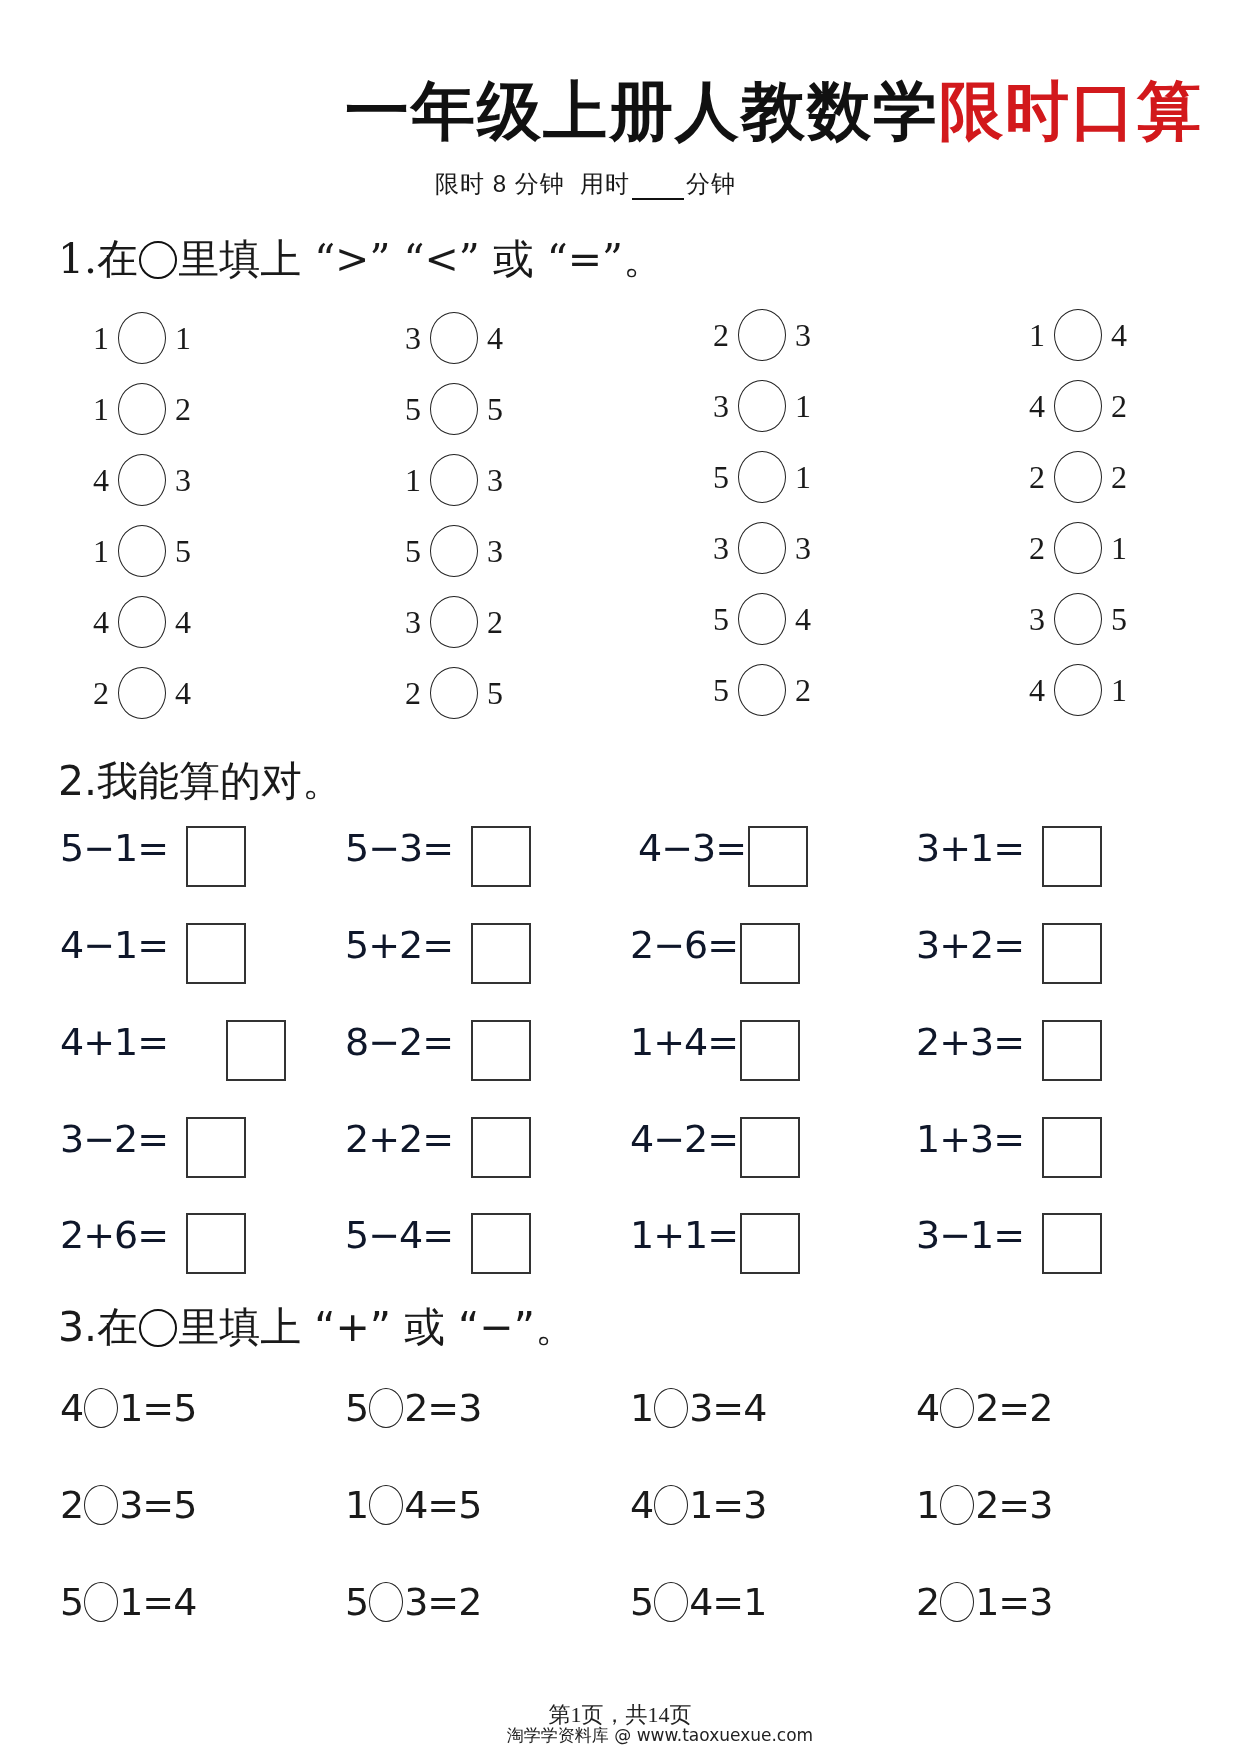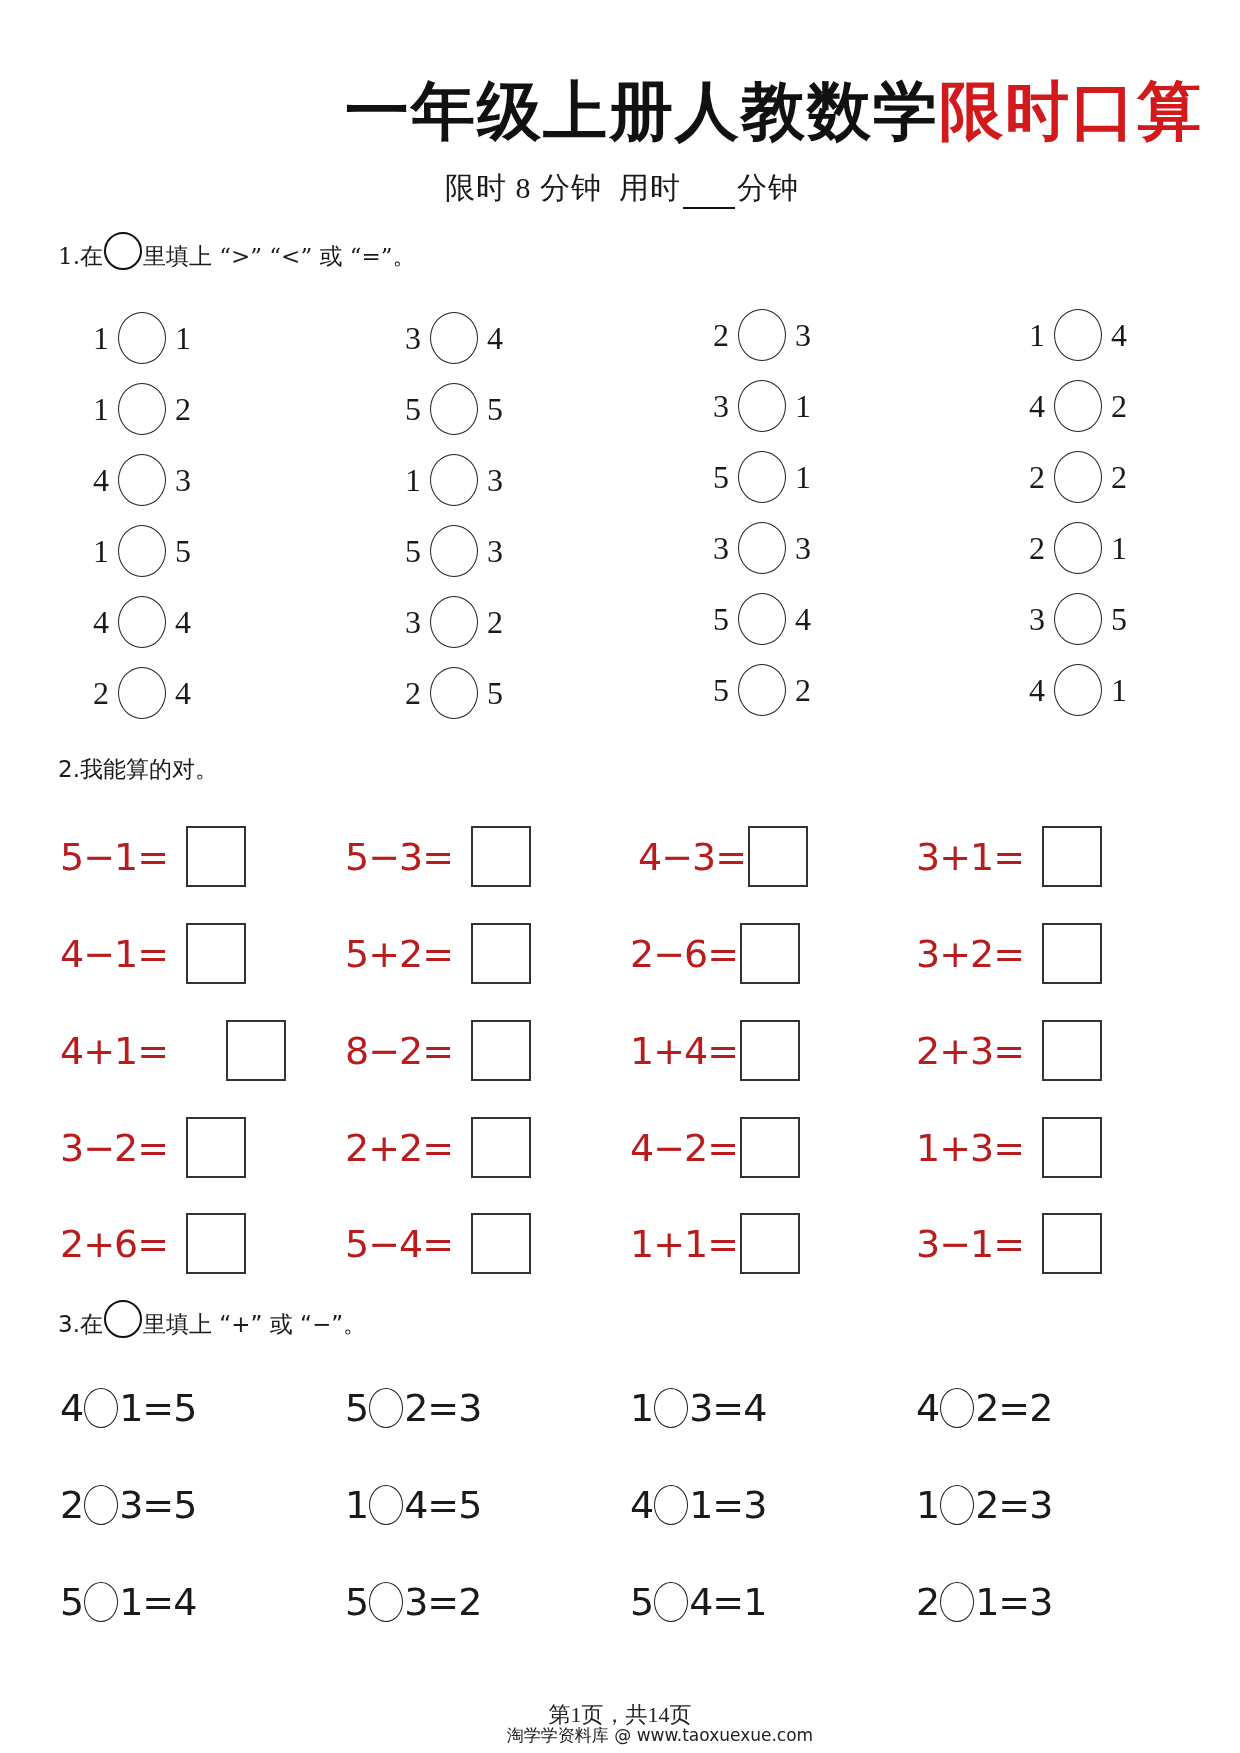--- a/index.html
+++ b/index.html
@@ -10,49 +10,48 @@
     }
     .title {
       position: absolute; left: 345px; top: 68px; width: 830px;
       font-size: 64px; font-weight: bold; letter-spacing: 2px; white-space: nowrap;
       font-family: Liberation Sans, sans-serif;
     }
     .title .black { color: #111111; }
     .title .red { color: #d2191c; }
     .subtitle {
       position: absolute; left: 435px; top: 168px;
-      font-size: 30px; white-space: nowrap; letter-spacing: 1px;
-      font-family: Liberation Serif, serif;
-      margin-left: 10px;
+      font-size: 24px; white-space: nowrap; letter-spacing: 1px;
+      font-family: Liberation Sans, sans-serif;
     }
     .subtitle .blank {
       display: inline-block; width: 52px; border-bottom: 2px solid #111; height: 28px; vertical-align: bottom; margin: 0 2px;
     }
     .section-heading {
-      position: absolute; left: 58px; font-size: 23px; white-space: nowrap;
+      position: absolute; left: 58px; font-size: 41px; white-space: nowrap;
       font-family: "DejaVu Serif", "Liberation Serif", serif;
     }
     .section-heading.sans { font-family: "DejaVu Sans", "Liberation Sans", sans-serif; }
     .inline-circle {
       display: inline-block; width: 34px; height: 34px; border: 2px solid #111; border-radius: 50%;
       vertical-align: -6px; margin: 0 1px;
     }
     
     .cmp-item {
       position: absolute; display: flex; align-items: center;
       font-size: 32px; font-family: "Liberation Serif", "DejaVu Serif", serif; color: #1a1a1a;
     }
     .cmp-item .num { width: 26px; text-align: center; }
     .cmp-item .circle {
       width: 46px; height: 50px; border: 1.5px solid #222; border-radius: 50%; margin: 0 4px;
     }
     
     .calc-item {
-      position: absolute; display: flex; align-items: center;
-      font-size: 38px; font-family: "DejaVu Sans", "Liberation Sans", sans-serif; color: #b91c1c;
+      position: absolute; display: flex; 
+      font-size: 38px; font-family: "DejaVu Sans", "Liberation Sans", sans-serif; color: #0f172a;
     }
     .calc-item .expr { width: 126px; letter-spacing: -1px; }
     .calc-item .box {
       width: 56px; height: 57px; border: 2px solid #333; margin-left: 0;
     }
     
     .op-item {
       position: absolute; display: flex; align-items: center;
       font-size: 38px; font-family: "DejaVu Sans", "Liberation Sans", sans-serif; color: #1a1a1a;
       letter-spacing: -1px;

